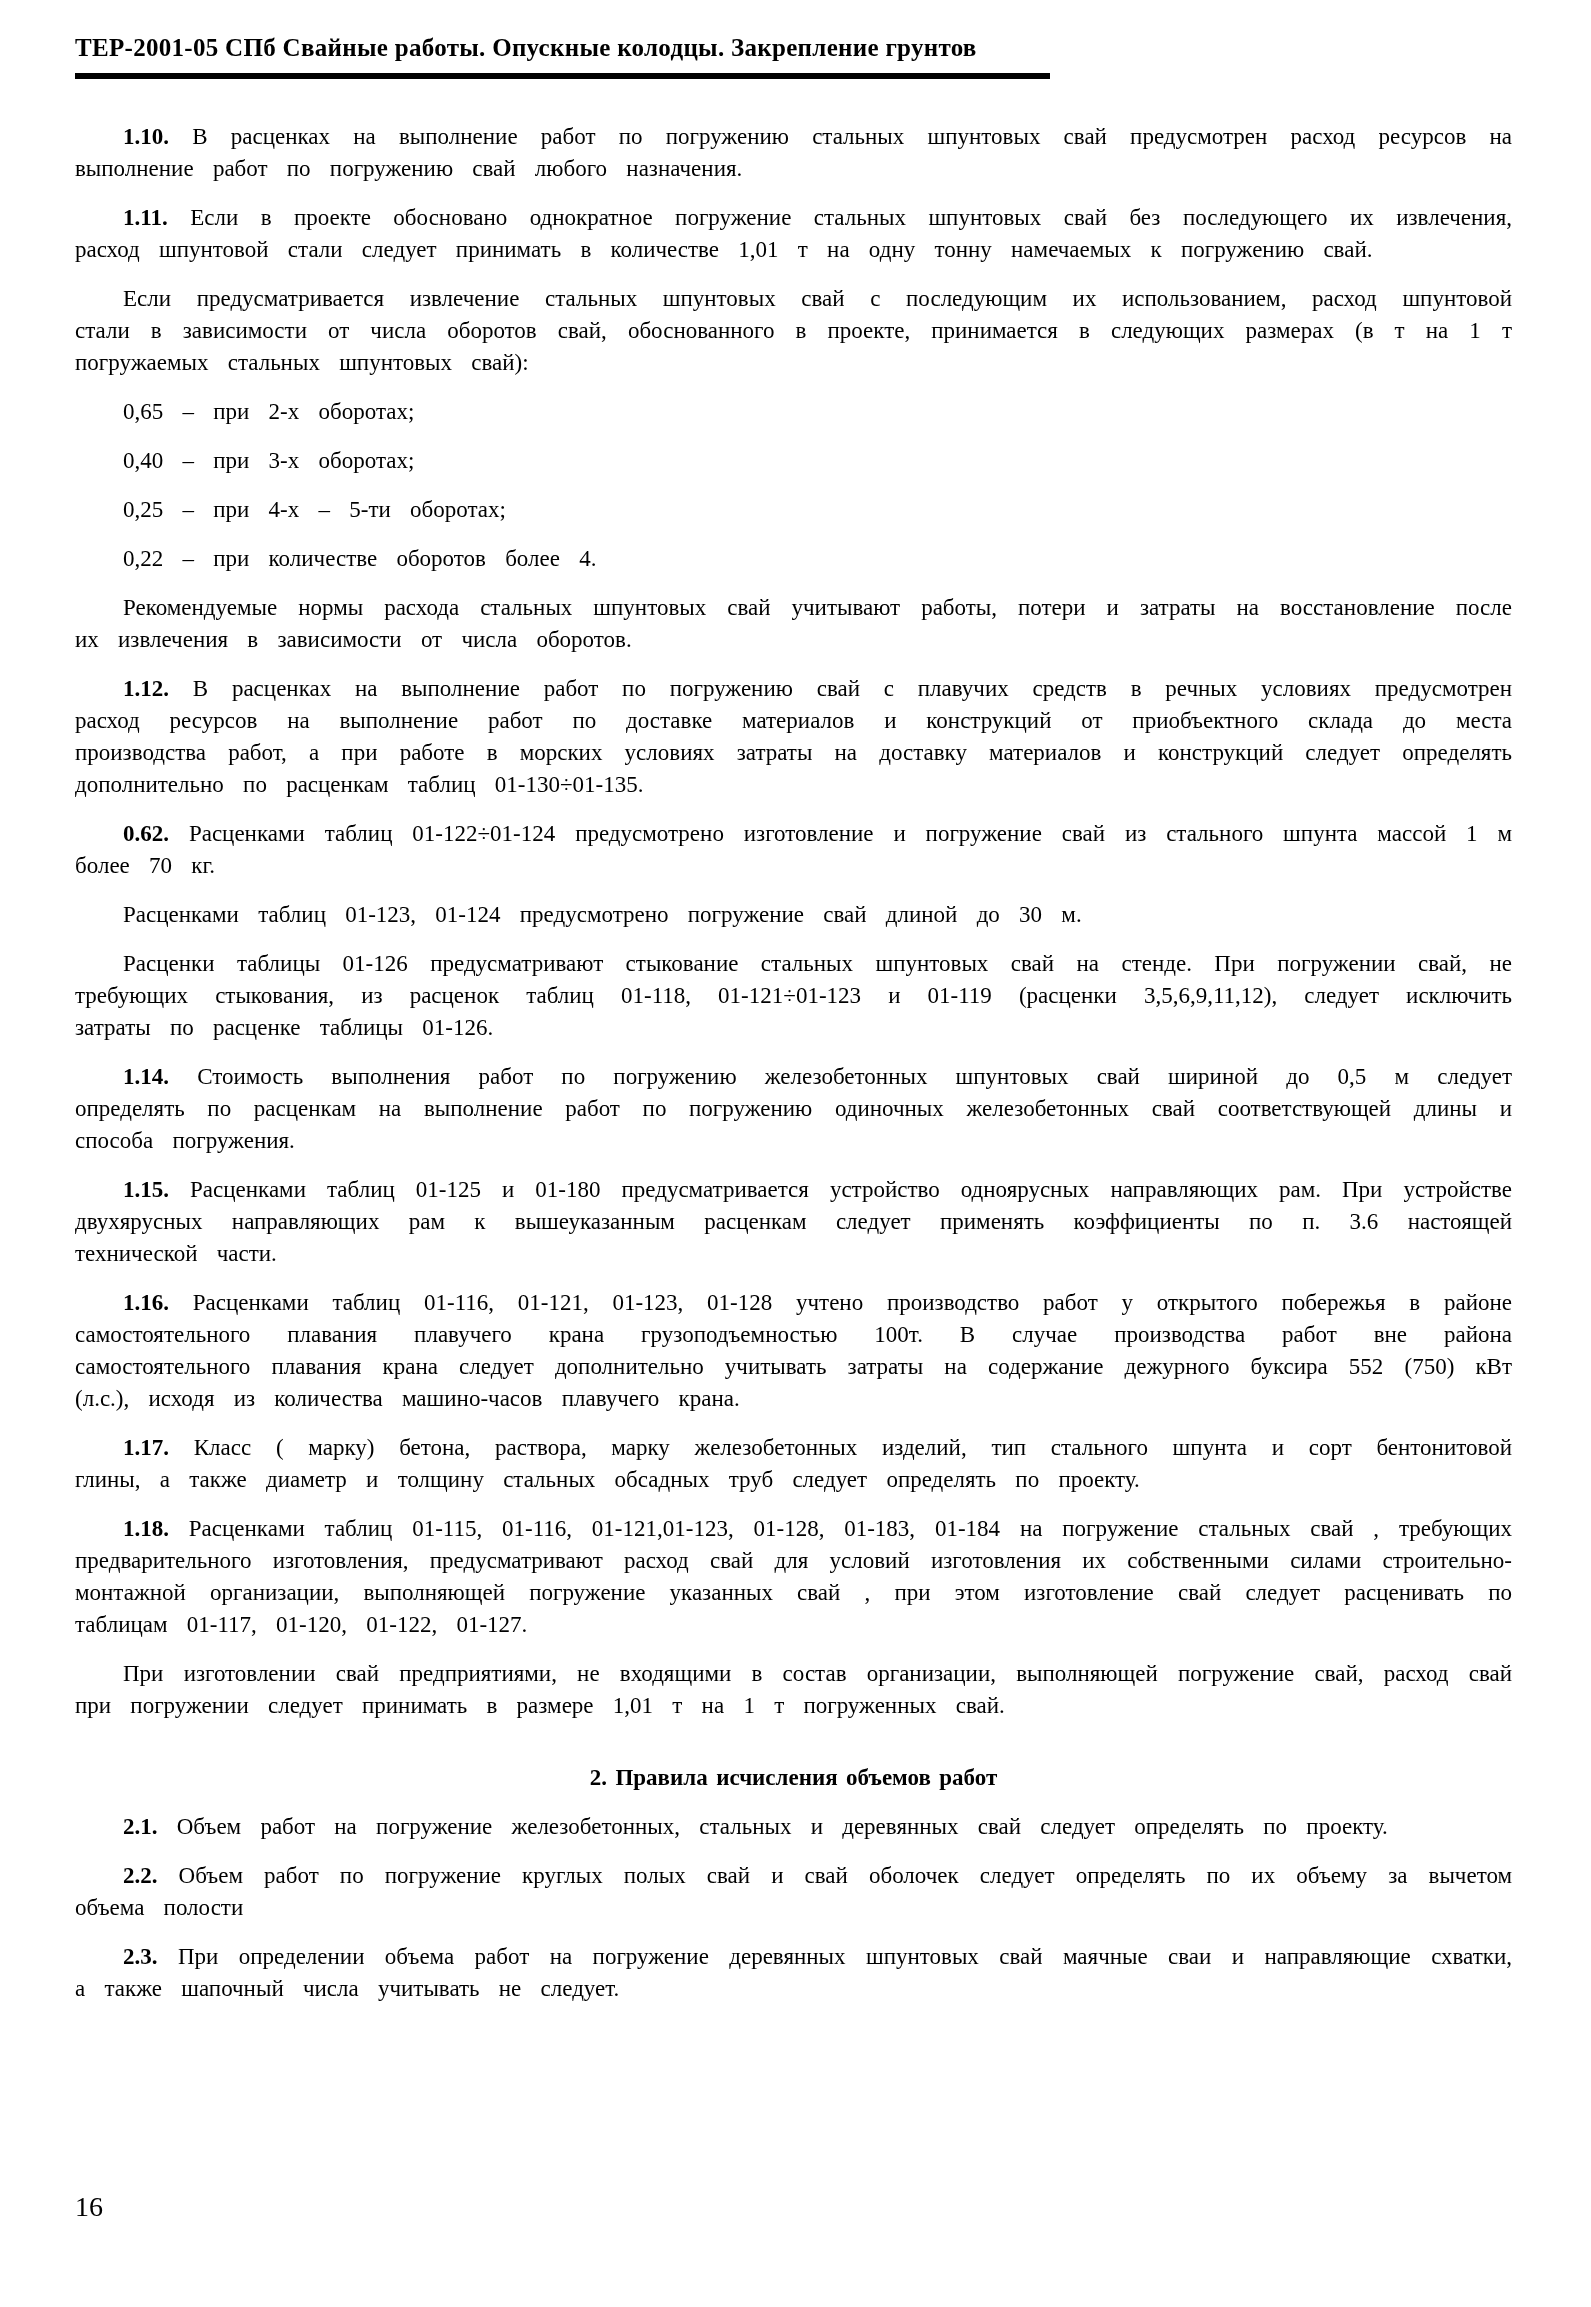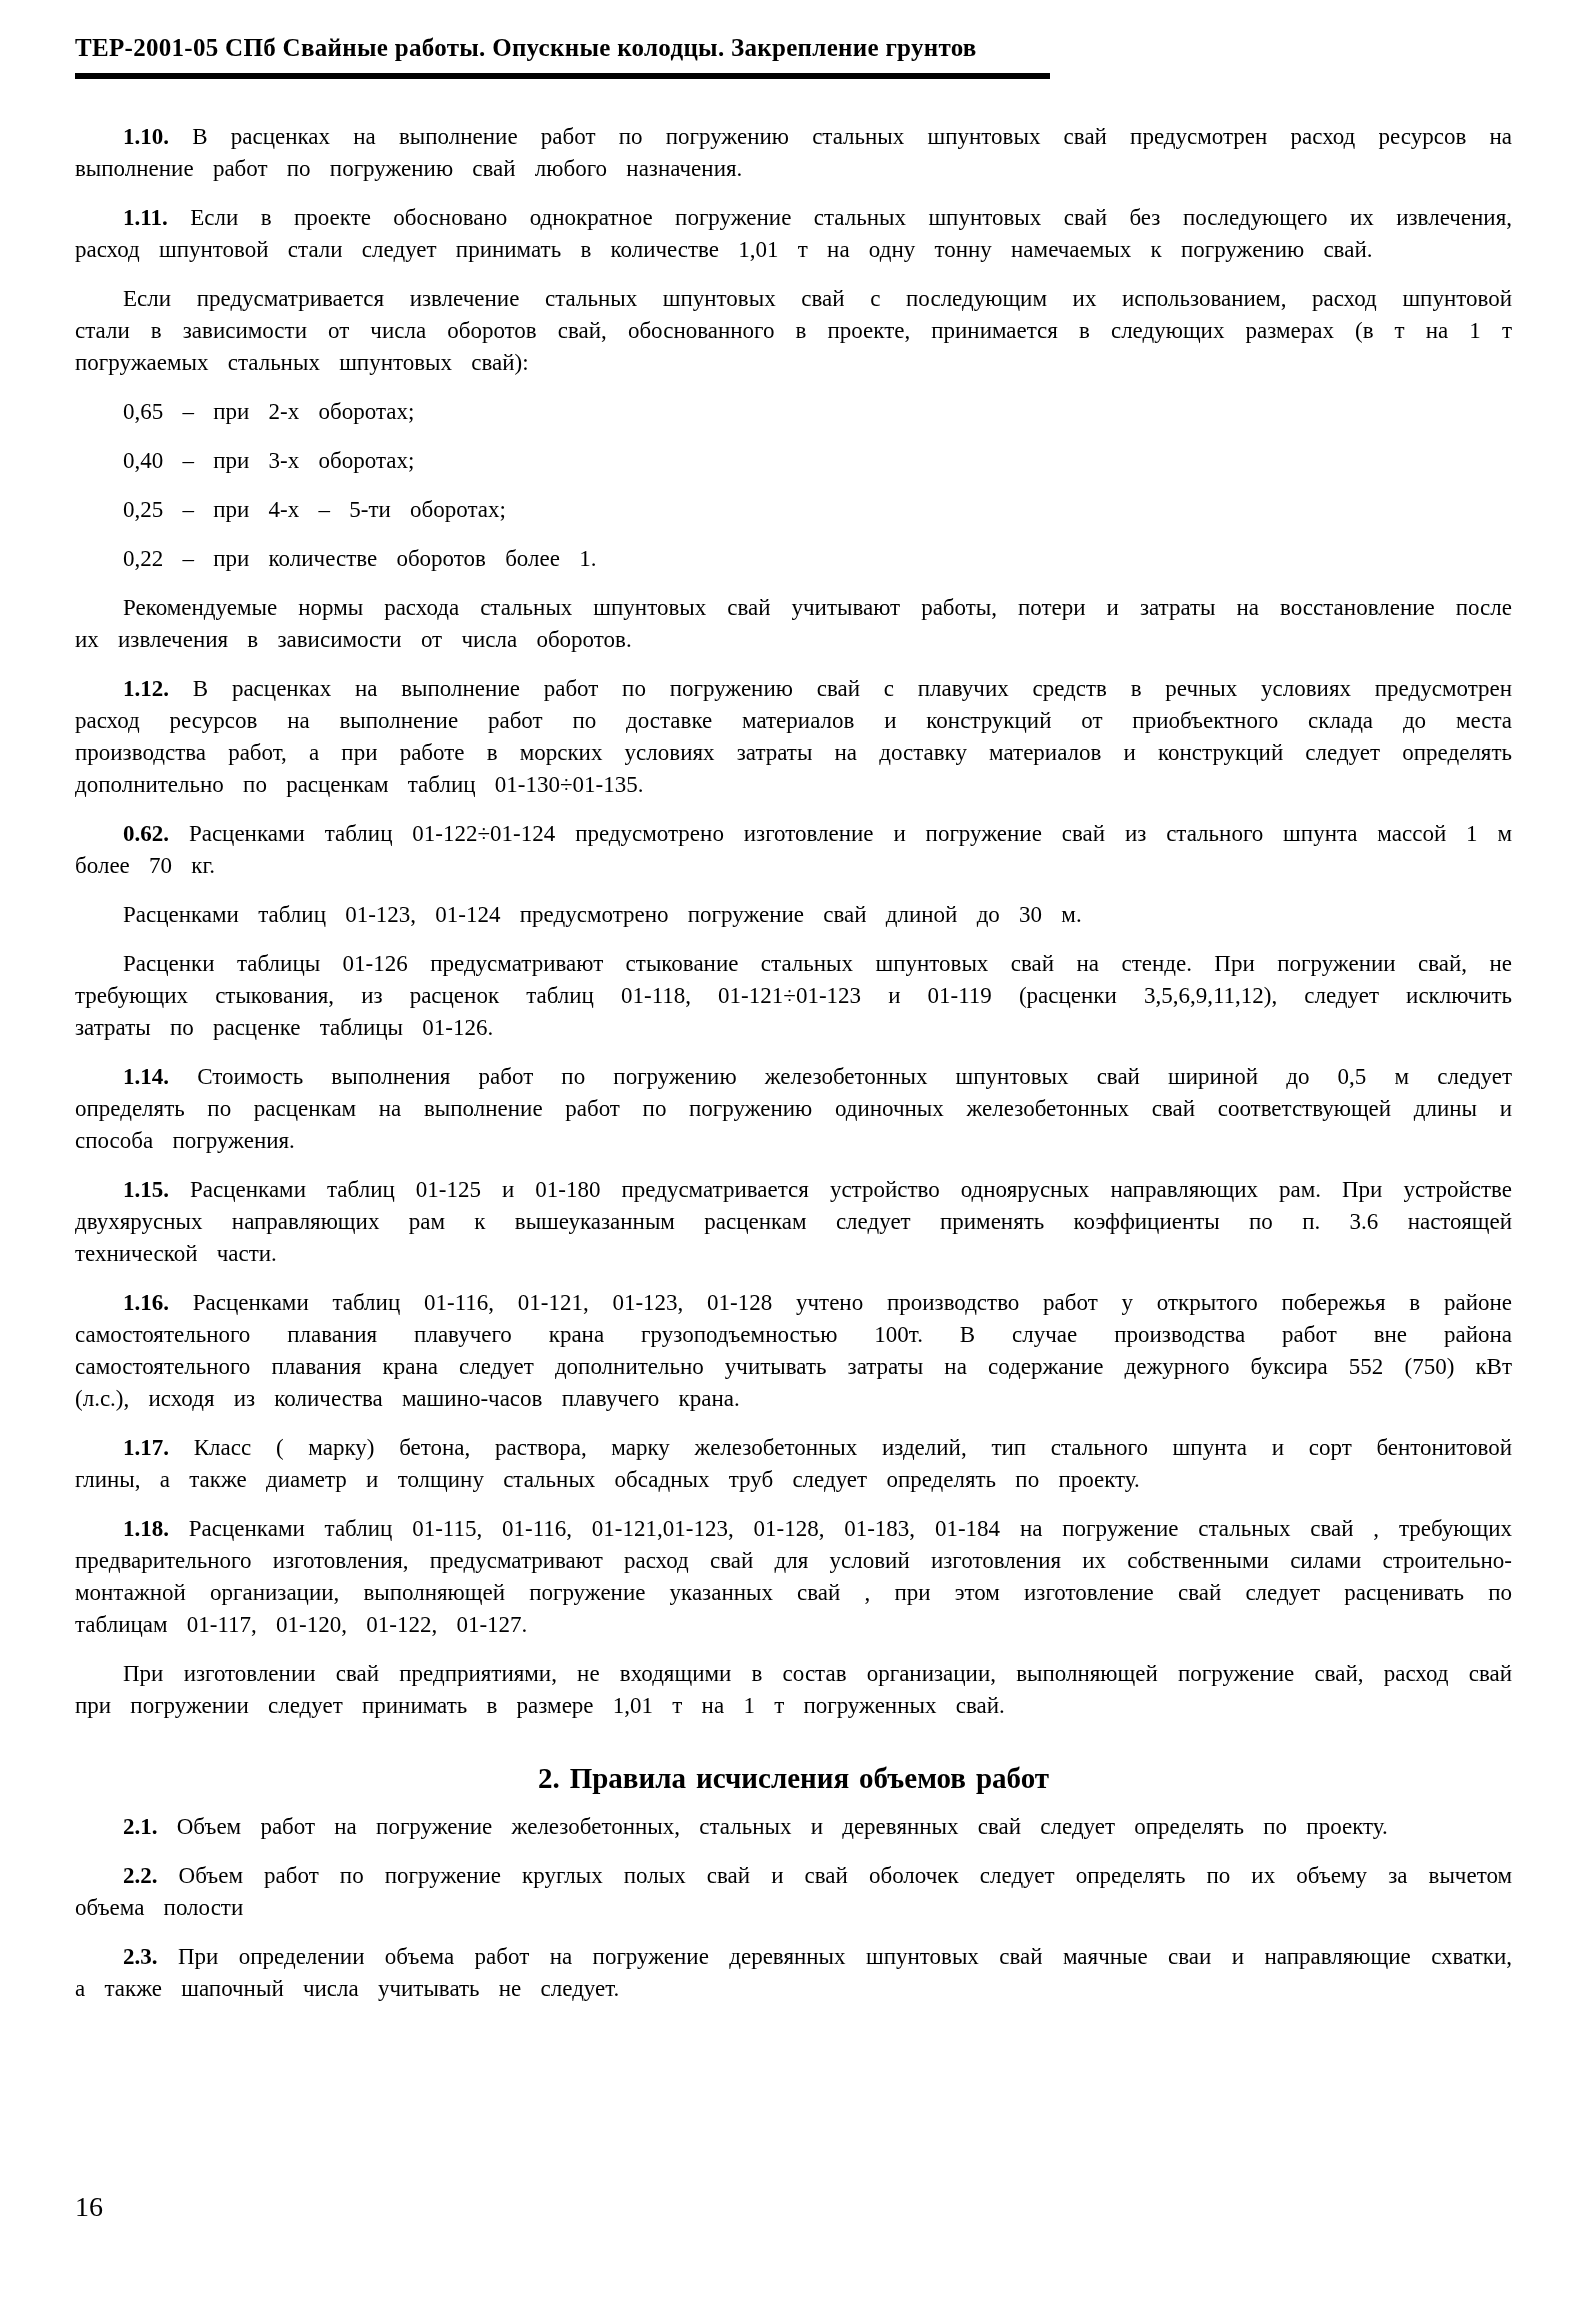--- a/index.html
+++ b/index.html
@@ -73,21 +73,21 @@
 
       <p class="para"><b class="pnum">1.10.</b> <span>В расценках на выполнение работ по погружению стальных шпунтовых свай предусмотрен расход ресурсов на выполнение работ по погружению свай любого назначения.</span></p>
 
       <p class="para"><b class="pnum">1.11.</b> <span>Если в проекте обосновано однократное погружение стальных шпунтовых свай без последующего их извлечения, расход шпунтовой стали следует принимать в количестве 1,01 т на одну тонну намечаемых к погружению свай.</span></p>
 
       <p class="para"><span>Если предусматривается извлечение стальных шпунтовых свай с последующим их использованием, расход шпунтовой стали в зависимости от числа оборотов свай, обоснованного в проекте, принимается в следующих размерах (в т на 1 т погружаемых стальных шпунтовых свай):</span></p>
 
       <p class="para"><span>0,65 – при 2-х оборотах;</span></p>
       <p class="para"><span>0,40 – при 3-х оборотах;</span></p>
       <p class="para"><span>0,25 – при 4-х – 5-ти оборотах;</span></p>
-      <p class="para"><span>0,22 – при количестве оборотов более 1.</span></p>
+      <p class="para"><span>0,22 – при количестве оборотов более 4.</span></p>
 
       <p class="para"><span>Рекомендуемые нормы расхода стальных шпунтовых свай учитывают работы, потери и затраты на восстановление после их извлечения в зависимости от числа оборотов.</span></p>
 
       <p class="para"><b class="pnum">1.12.</b> <span>В расценках на выполнение работ по погружению свай с плавучих средств в речных условиях предусмотрен расход ресурсов на выполнение работ по доставке материалов и конструкций от приобъектного склада до места производства работ, а при работе в морских условиях затраты на доставку материалов и конструкций следует определять дополнительно по расценкам таблиц 01-130÷01-135.</span></p>
 
       <p class="para"><b class="pnum">0.62.</b> <span>Расценками таблиц 01-122÷01-124 предусмотрено изготовление и погружение свай из стального шпунта массой 1 м более 70 кг.</span></p>
 
       <p class="para"><span>Расценками таблиц 01-123, 01-124 предусмотрено погружение свай длиной до 30 м.</span></p>
 
       <p class="para"><span>Расценки таблицы 01-126 предусматривают стыкование стальных шпунтовых свай на стенде. При погружении свай, не требующих стыкования, из расценок таблиц 01-118, 01-121÷01-123 и 01-119 (расценки 3,5,6,9,11,12), следует исключить затраты по расценке таблицы 01-126.</span></p>
@@ -97,21 +97,21 @@
       <p class="para"><b class="pnum">1.15.</b> <span>Расценками таблиц 01-125 и 01-180 предусматривается устройство одноярусных направляющих рам. При устройстве двухярусных направляющих рам к вышеуказанным расценкам следует применять коэффициенты по п. 3.6 настоящей технической части.</span></p>
 
       <p class="para"><b class="pnum">1.16.</b> <span>Расценками таблиц 01-116, 01-121, 01-123, 01-128 учтено производство работ у открытого побережья в районе самостоятельного плавания плавучего крана грузоподъемностью 100т.  В случае производства работ вне района самостоятельного плавания крана следует дополнительно учитывать затраты на содержание дежурного буксира 552 (750) кВт (л.с.), исходя из количества машино-часов плавучего крана.</span></p>
 
       <p class="para"><b class="pnum">1.17.</b> <span>Класс ( марку) бетона, раствора, марку железобетонных изделий, тип стального шпунта и сорт бентонитовой глины, а также диаметр и толщину стальных обсадных труб следует определять по проекту.</span></p>
 
       <p class="para"><b class="pnum">1.18.</b> <span>Расценками таблиц 01-115, 01-116, 01-121,01-123, 01-128, 01-183, 01-184  на погружение стальных свай , требующих предварительного изготовления, предусматривают расход свай для условий изготовления их собственными силами строительно-монтажной организации, выполняющей погружение указанных свай , при этом изготовление свай следует расценивать по таблицам 01-117, 01-120, 01-122, 01-127.</span></p>
 
       <p class="para"><span>При изготовлении свай предприятиями, не входящими в состав организации, выполняющей погружение свай, расход свай при погружении следует принимать в размере 1,01 т на 1 т погруженных свай.</span></p>
 
-      <h2 class="section-heading" style="font-size: 29px; line-height: 32px;">2. Правила исчисления объемов работ</h2>
+      <h2 class="section-heading" style="font-size: 23px; line-height: 32px;">2. Правила исчисления объемов работ</h2>
 
       <p class="para"><b class="pnum">2.1.</b> <span>Объем работ на погружение железобетонных, стальных и деревянных свай следует определять по проекту.</span></p>
 
       <p class="para"><b class="pnum">2.2.</b> <span>Объем работ по погружение круглых полых свай и свай оболочек   следует определять по их объему за вычетом объема полости</span></p>
 
       <p class="para"><b class="pnum">2.3.</b> <span>При определении объема работ на погружение деревянных шпунтовых свай маячные сваи и направляющие схватки, а также шапочный числа учитывать не следует.</span></p>
 
     </main>
   </div>
 

